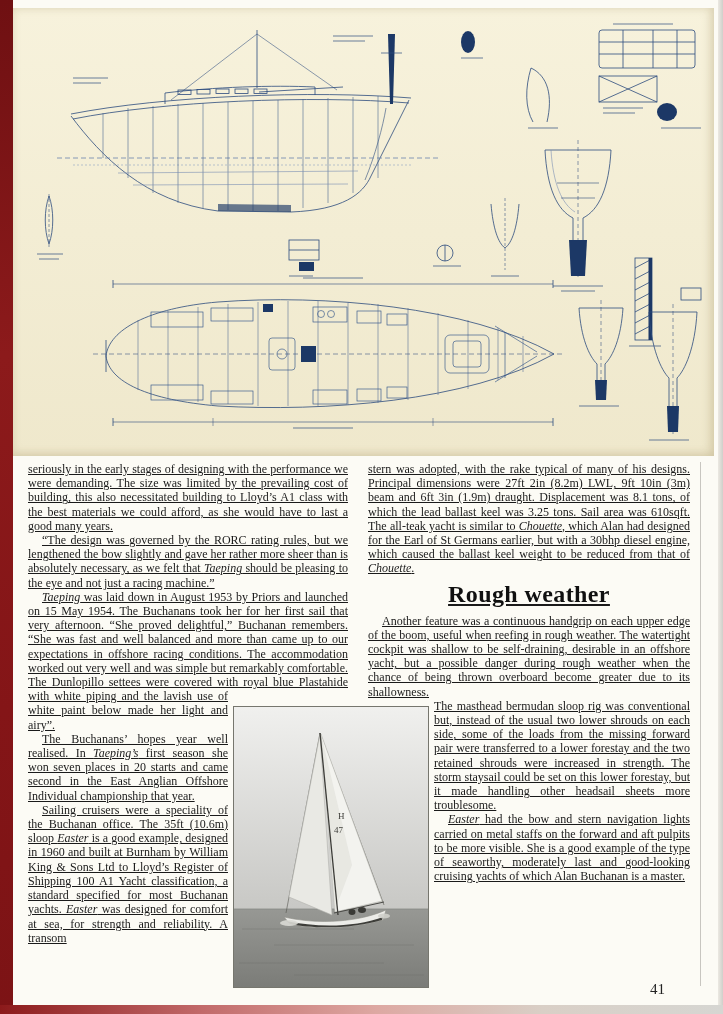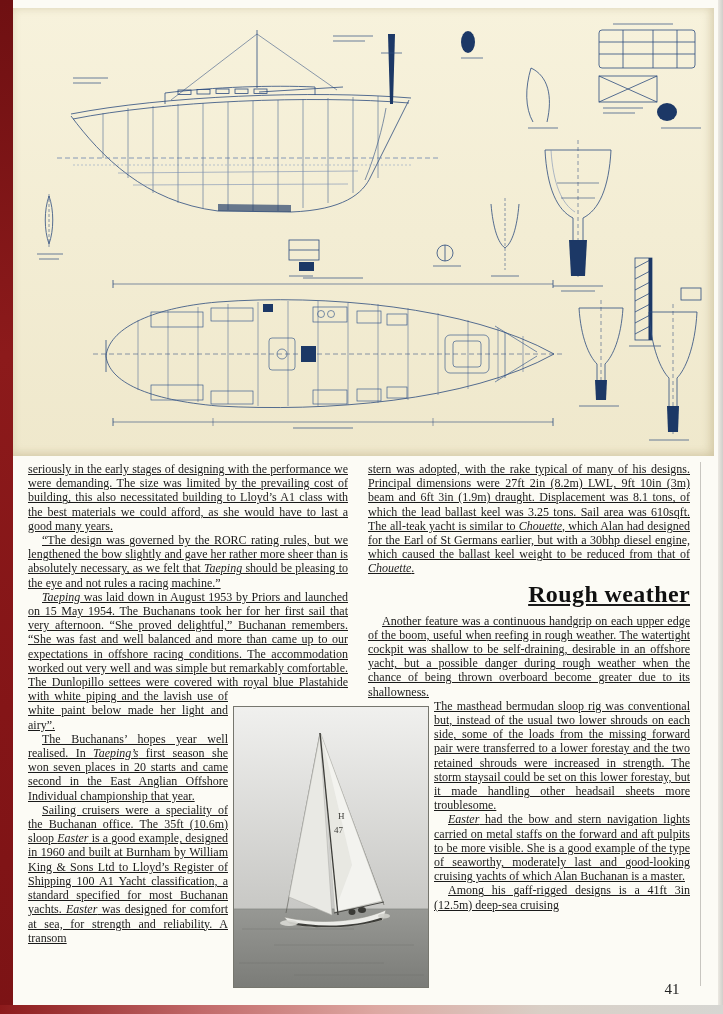--- a/index.html
+++ b/index.html
@@ -20,34 +20,34 @@
     background:linear-gradient(180deg,#f7f2dc,#efe8cc);
     box-shadow:inset -4px 0 10px rgba(150,130,80,.22), inset 0 -3px 8px rgba(150,130,80,.15);}
   .panel svg{display:block;}
   
   .col{position:absolute;top:462px;height:524px;overflow:hidden;
     font-size:12px;line-height:14.2px;text-align:justify;color:#1a1a1a;text-decoration:underline;}
   .col-left{left:28px;width:320px;}
   .col-right{left:368px;width:322px;}
   p.p{margin:0;padding:0;}
   p.indent{text-indent:14px;}
-  h2.head{margin:5px 0 6px;padding:0;text-align:right;
+  h2.head{margin:5px 0 6px;padding:0;text-align:center;
     font-size:24px;line-height:27px;font-weight:600;letter-spacing:.4px;color:#101010;}
   
   .sp{display:block;}
   .sp-l-a{float:right;width:0;height:238px;}
   .sp-l-b{float:right;clear:right;width:120px;height:286px;}
   .sp-r-a{float:left;width:0;height:248px;}
   .sp-r-b{float:left;clear:left;width:66px;height:276px;}
   
   .photo{position:absolute;left:233px;top:706px;width:196px;height:282px;
     border:1px solid #76766e;box-sizing:border-box;background:#dddddb;}
   .photo svg{display:block;}
   
-  .pageno{position:absolute;left:650px;top:981px;width:44px;text-align:center;
+  .pageno{position:absolute;left:650px;top:981px;width:44px;text-align:left;
     font-size:15px;color:#222;}
   .colrule{position:absolute;left:700px;top:462px;width:1px;height:524px;background:#c8c6c0;}
 </style>
 </head>
 <body>
 
 <div>
 
   <div class="edge-left"></div>
   <div class="edge-right"></div>
@@ -250,35 +250,34 @@
           <path d="M420,410 V418" stroke-width="0.5"></path>
         <path d="M280,420 H340" stroke-width="0.7"></path>
       </g>
     </svg>
   </div>
 
   <div class="col col-left">
     <span class="sp sp-l-a"></span>
     <span class="sp sp-l-b"></span>
     <p class="p"><span>seriously in the early stages of designing with the performance we were demanding. The size was limited by the prevailing cost of building, this also necessitated building to Lloyd’s A1 class with the best materials we could afford, as she would have to last a good many years.</span></p>
-    <p class="p indent"><span>“The design was governed by the RORC rating rules, but we lengthened the bow slightly and gave her rather more sheer than is absolutely necessary, as we felt that </span><i>Taeping</i><span> should be pleasing to the eye and not rules a racing machine.”</span></p>
+    <p class="p indent"><span>“The design was governed by the RORC rating rules, but we lengthened the bow slightly and gave her rather more sheer than is absolutely necessary, as we felt that </span><i>Taeping</i><span> should be pleasing to the eye and not just a racing machine.”</span></p>
     <p class="p indent"><i>Taeping</i><span> was laid down in August 1953 by Priors and launched on 15 May 1954. The Buchanans took her for her first sail that very afternoon. “She proved delightful,” Buchanan remembers. “She was fast and well balanced and more than came up to our expectations in offshore racing conditions. The accommodation worked out very well and was simple but remarkably comfortable. The Dunlopillo settees were covered with royal blue Plastahide with white piping and the lavish use of white paint below made her light and airy”.</span></p>
     <p class="p indent"><span>The Buchanans’ hopes year well realised. In </span><i>Taeping’s</i><span> first season she won seven places in 20 starts and came second in the East Anglian Offshore Individual championship that year.</span></p>
     <p class="p indent"><span>Sailing cruisers were a speciality of the Buchanan office. The 35ft (10.6m) sloop </span><i>Easter</i><span> is a good example, designed in 1960 and built at Burnham by William King &amp; Sons Ltd to Lloyd’s Register of Shipping 100 A1 Yacht classification, a standard specified for most Buchanan yachts. </span><i>Easter</i><span> was designed for comfort at sea, for strength and reliability. A transom</span></p>
   </div>
 
   <div class="col col-right">
     <span class="sp sp-r-a"></span>
     <span class="sp sp-r-b"></span>
     <p class="p"><span>stern was adopted, with the rake typical of many of his designs. Principal dimensions were 27ft 2in (8.2m) LWL, 9ft 10in (3m) beam and 6ft 3in (1.9m) draught. Displacement was 8.1 tons, of which the lead ballast keel was 3.25 tons. Sail area was 610sqft. The all-teak yacht is similar to </span><i>Chouette</i><span>, which Alan had designed for the Earl of St Germans earlier, but with a 30bhp diesel engine, which caused the ballast keel weight to be reduced from that of </span><i>Chouette</i><span>.</span></p>
     <h2 class="head">Rough weather</h2>
     <p class="p indent"><span>Another feature was a continuous handgrip on each upper edge of the boom, useful when reefing in rough weather. The watertight cockpit was shallow to be self-draining, desirable in an offshore yacht, but a possible danger during rough weather when the chance of being thrown overboard become greater due to its shallowness.</span></p>
     <p class="p"><span>The masthead bermudan sloop rig was conventional but, instead of the usual two lower shrouds on each side, some of the loads from the missing forward pair were transferred to a lower forestay and the two retained shrouds were increased in strength. The storm staysail could be set on this lower forestay, but it made handling other headsail sheets more troublesome.</span></p>
     <p class="p indent"><i>Easter</i><span> had the bow and stern navigation lights carried on metal staffs on the forward and aft pulpits to be more visible. She is a good example of the type of seaworthy, moderately last and good-looking cruising yachts of which Alan Buchanan is a master.</span></p>
-    <p class="p indent"><span>Among his gaff-rigged designs is a 41ft 3in (12.5m) deep-sea cruising</span></p>
   </div>
 
   <div class="photo">
     <svg width="194" height="280" viewBox="0 0 194 280">
       <defs>
         <linearGradient id="sky" x1="0" y1="0" x2="0" y2="1">
           <stop offset="0" stop-color="#f0f0ee"></stop>
             <stop offset="1" stop-color="#c8c8c5"></stop>
         </linearGradient>
         <linearGradient id="sea" x1="0" y1="0" x2="0" y2="1">

